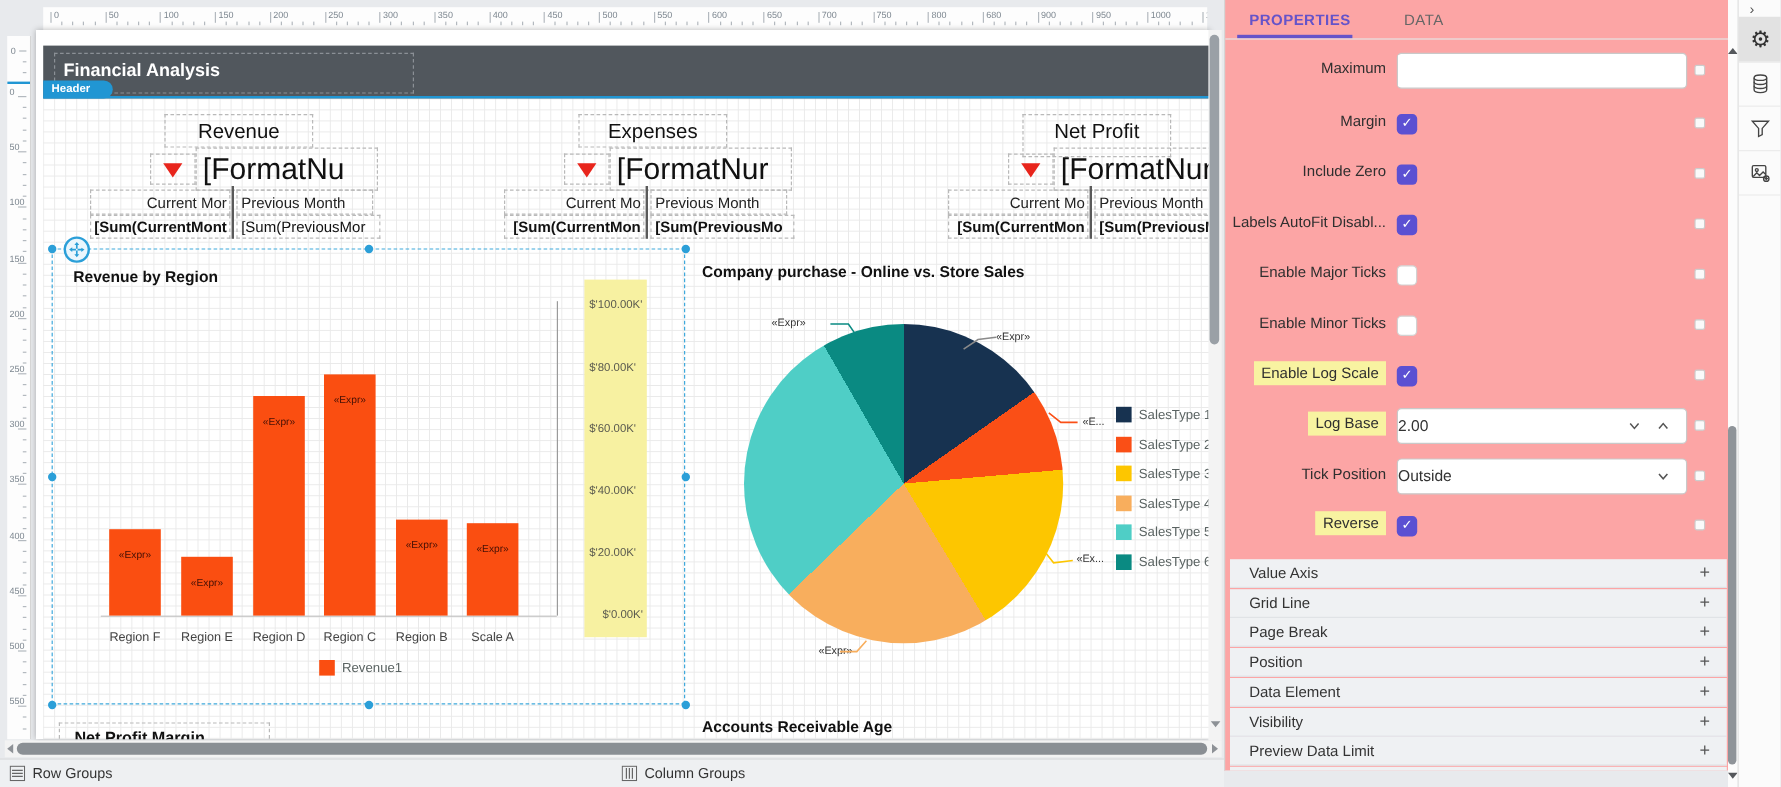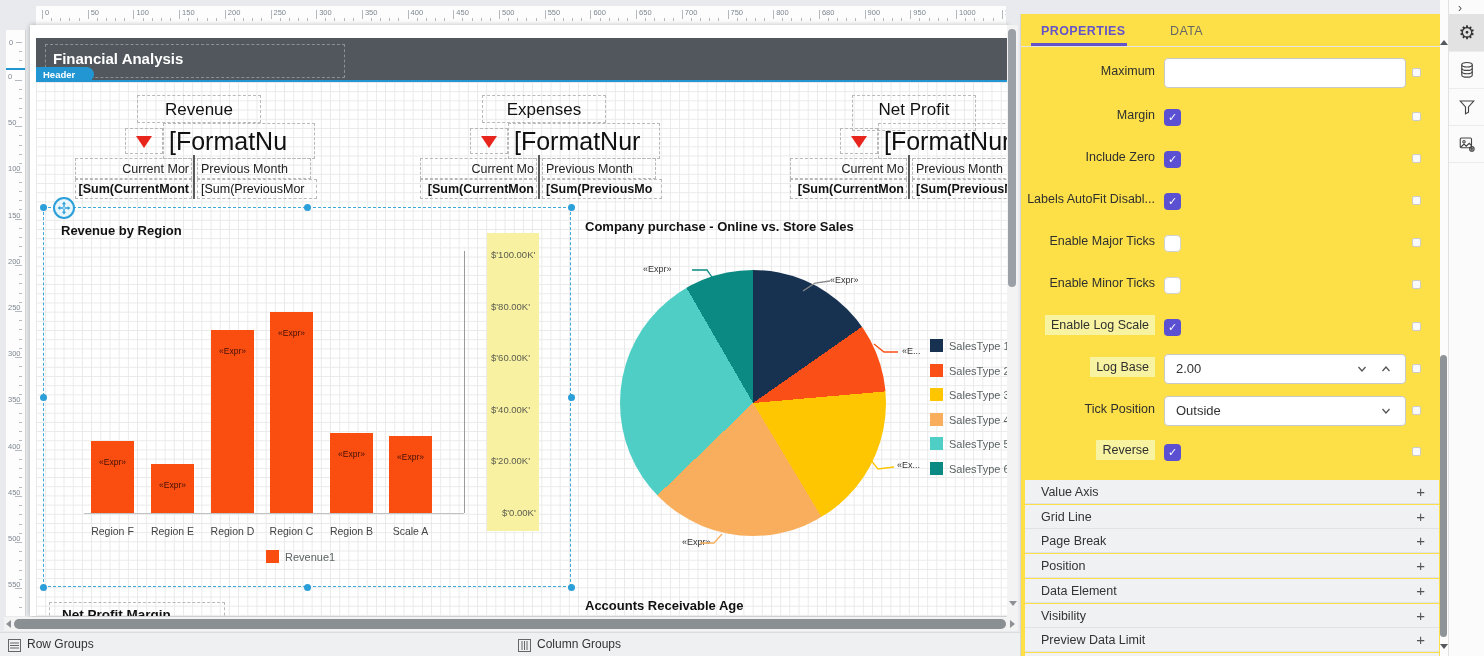--- a/index.html
+++ b/index.html
@@ -43,37 +43,37 @@
   .pie-label{position:absolute;font-size:9px;color:#333;white-space:nowrap;}
   
   .sb-track-v{position:absolute;left:1007px;top:25px;width:11px;height:592px;background:#f3f3f3;}
   .sb-thumb{position:absolute;background:#9aa0a6;border-radius:5px;}
   .sb-track-h{position:absolute;left:4px;top:617px;width:1014px;height:14px;background:#f3f3f3;}
   .tri{position:absolute;width:0;height:0;}
   .bottom-bar{position:absolute;left:0;top:632px;width:1020px;height:24px;background:#eef0f2;
       border-top:1px solid #d9dbdd;}
   .bottom-label{position:absolute;top:4px;font-size:12px;color:#333;}
   
-  .props{position:absolute;left:1020px;top:14px;width:420px;height:642px;background:#fde047;
+  .props{position:absolute;left:1020px;top:0;width:420px;height:642px;background:#fca5a5;
       border-left:1px solid #d5d5d5;box-sizing:border-box;overflow:hidden;}
   .tab-label{position:absolute;top:10px;font-size:12.5px;letter-spacing:.4px;}
   .tab-underline{position:absolute;left:10px;top:29px;width:96px;height:3px;background:#6553c9;}
   .tabs-divider{position:absolute;left:0;top:32px;width:420px;height:1px;background:#e4e4e4;}
   .prop-label{position:absolute;right:285px;width:170px;text-align:right;font-size:12.5px;
       color:#2f2f2f;white-space:nowrap;}
   .hl{background:#f8f3a1;padding:3px 6px;}
   .cb{position:absolute;width:17px;height:17px;border-radius:4px;box-sizing:border-box;
       text-align:center;font-size:11px;line-height:16px;color:#fff;}
   .cb.on{background:#5b50d2;}
   .cb.off{background:#fff;border:1.5px solid #d2d2d2;}
   .mini-cb{position:absolute;left:391px;width:9px;height:9px;border:1px solid #ccc;
       background:#fafafa;border-radius:2px;box-sizing:border-box;}
   .fld{position:absolute;left:143px;width:242px;height:30px;border:1px solid #c9c9c9;
       border-radius:4px;box-sizing:border-box;background:#fff;font-size:13px;color:#333;
-      line-height:28px;padding-left:11px;}
+      line-height:28px;}
   .fld input{border:none;outline:none;width:200px;height:24px;font-size:13px;
       font-family:"Liberation Sans",sans-serif;}
   .chev{position:absolute;top:9px;width:10px;height:10px;}
   .section-row{position:absolute;left:4px;width:414px;height:24px;background:#eff1f3;
       border-bottom:1px solid #e0e3e6;font-size:12.5px;color:#333;line-height:24px;
       padding-left:16px;box-sizing:border-box;}
   .section-plus{position:absolute;right:14px;top:0;font-size:15px;color:#555;}
   .panel-sb{position:absolute;left:1440px;top:0;width:8px;height:656px;background:#fcfcfc;}
   
   .icon-bar{position:absolute;left:1448px;top:0;width:36px;height:656px;background:#fbfbfb;

